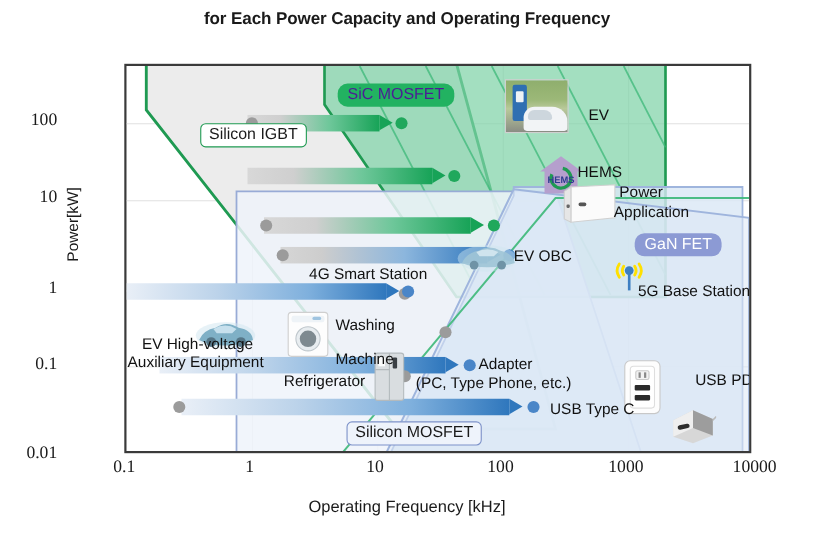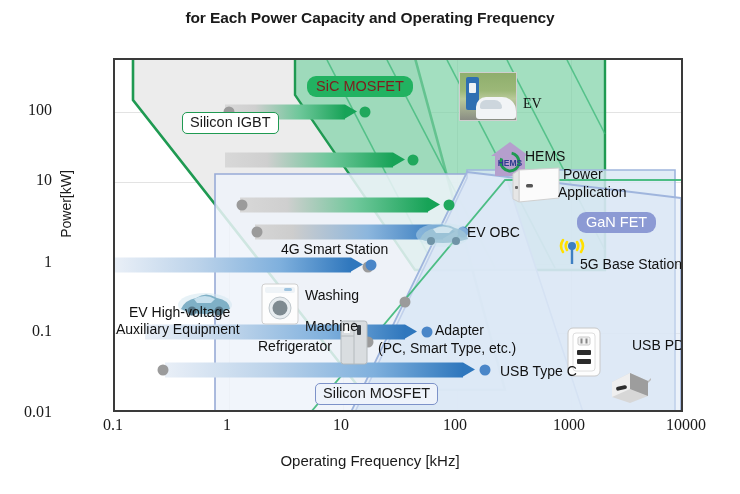--- a/index.html
+++ b/index.html
@@ -23,21 +23,21 @@
      font-size:14px;color:#1a1a1a;transform:rotate(-90deg);transform-origin:center;}
   .xlabel{position:absolute;left:0;top:452px;width:740px;text-align:center;
      font-size:15px;color:#1a1a1a;}
 
   
   svg.regions{position:absolute;left:0;top:0;width:570px;height:354px;}
 
   
   .badge{position:absolute;font-size:14.5px;white-space:nowrap;padding:2px 9px 3px;
      border-radius:9px;line-height:16px;}
-  .badge-sic{background:#22b261;color:#7f1d1d;font-weight:normal;}
+  .badge-sic{background:#22b261;color:#4c1d95;font-weight:normal;}
   .badge-gan{background:#8c9ad4;color:#fff;}
   .box-lbl{position:absolute;font-size:14.5px;white-space:nowrap;background:#fff;
      padding:1px 7px 2px;border-radius:5px;line-height:17px;}
   .box-igbt{border:1.6px solid #1f9a52;color:#1a1a1a;}
   .box-simos{border:1.6px solid #7d92c9;background:#eef3fb;color:#1a1a1a;}
 
   .lbl{position:absolute;font-size:14px;color:#111;white-space:nowrap;line-height:16px;}
 
   .dot{position:absolute;width:11px;height:11px;border-radius:50%;
      transform:translate(-50%,-50%);}
@@ -259,31 +259,31 @@
       <path d="M22 3 L40 11 L40 26 L22 19 Z" fill="#9d9d9d"></path>
       <rect x="8" y="16" width="11" height="4" rx="2" fill="#2d2d2d" transform="rotate(-12 13 18)"></rect>
       <path d="M40 11 L43 8 L43 10 L40 13 Z" fill="#bbb"></path>
     </svg>
 
     <span class="badge badge-sic" style="left:192px;top:16px;">SiC MOSFET</span>
     <span class="badge badge-gan" style="left:462px;top:152px;">GaN FET</span>
     <span class="box-lbl box-igbt" style="left:67px;top:52px;">Silicon IGBT</span>
     <span class="box-lbl box-simos" style="left:200px;top:323px;">Silicon MOSFET</span>
 
-    <span class="lbl" style="left:408px;top:36px;font-family:Liberation Serif, serif;">EV</span>
+    <span class="lbl" style="left:420px;top:36px;">EV</span>
     <span class="lbl" style="left:410px;top:88px;">HEMS</span>
     <span class="lbl" style="left:448px;top:106px;">Power</span>
     <span class="lbl" style="left:443px;top:124px;">Application</span>
     <span class="lbl" style="left:352px;top:164px;">EV OBC</span>
     <span class="lbl" style="left:166px;top:181px;">4G Smart Station</span>
     <span class="lbl" style="left:465px;top:196px;">5G Base Station</span>
     <span class="lbl" style="left:14px;top:244px;">EV  High-voltage</span>
     <span class="lbl" style="left:1px;top:261px;">Auxiliary Equipment</span>
     <span class="lbl" style="left:190px;top:227px;">Washing</span>
     <span class="lbl" style="left:190px;top:258px;">Machine</span>
     <span class="lbl" style="left:120px;top:278px;margin-left:23px;">Refrigerator</span>
     <span class="lbl" style="left:320px;top:262px;">Adapter</span>
-    <span class="lbl" style="left:263px;top:280px;">(PC, Smart Type, etc.)</span>
+    <span class="lbl" style="left:263px;top:280px;">(PC, Type Phone, etc.)</span>
     <span class="lbl" style="left:517px;top:277px;">USB PD</span>
     <span class="lbl" style="left:385px;top:303px;">USB Type C</span>
 
   </div>
 </div>
 
 </body></html>

